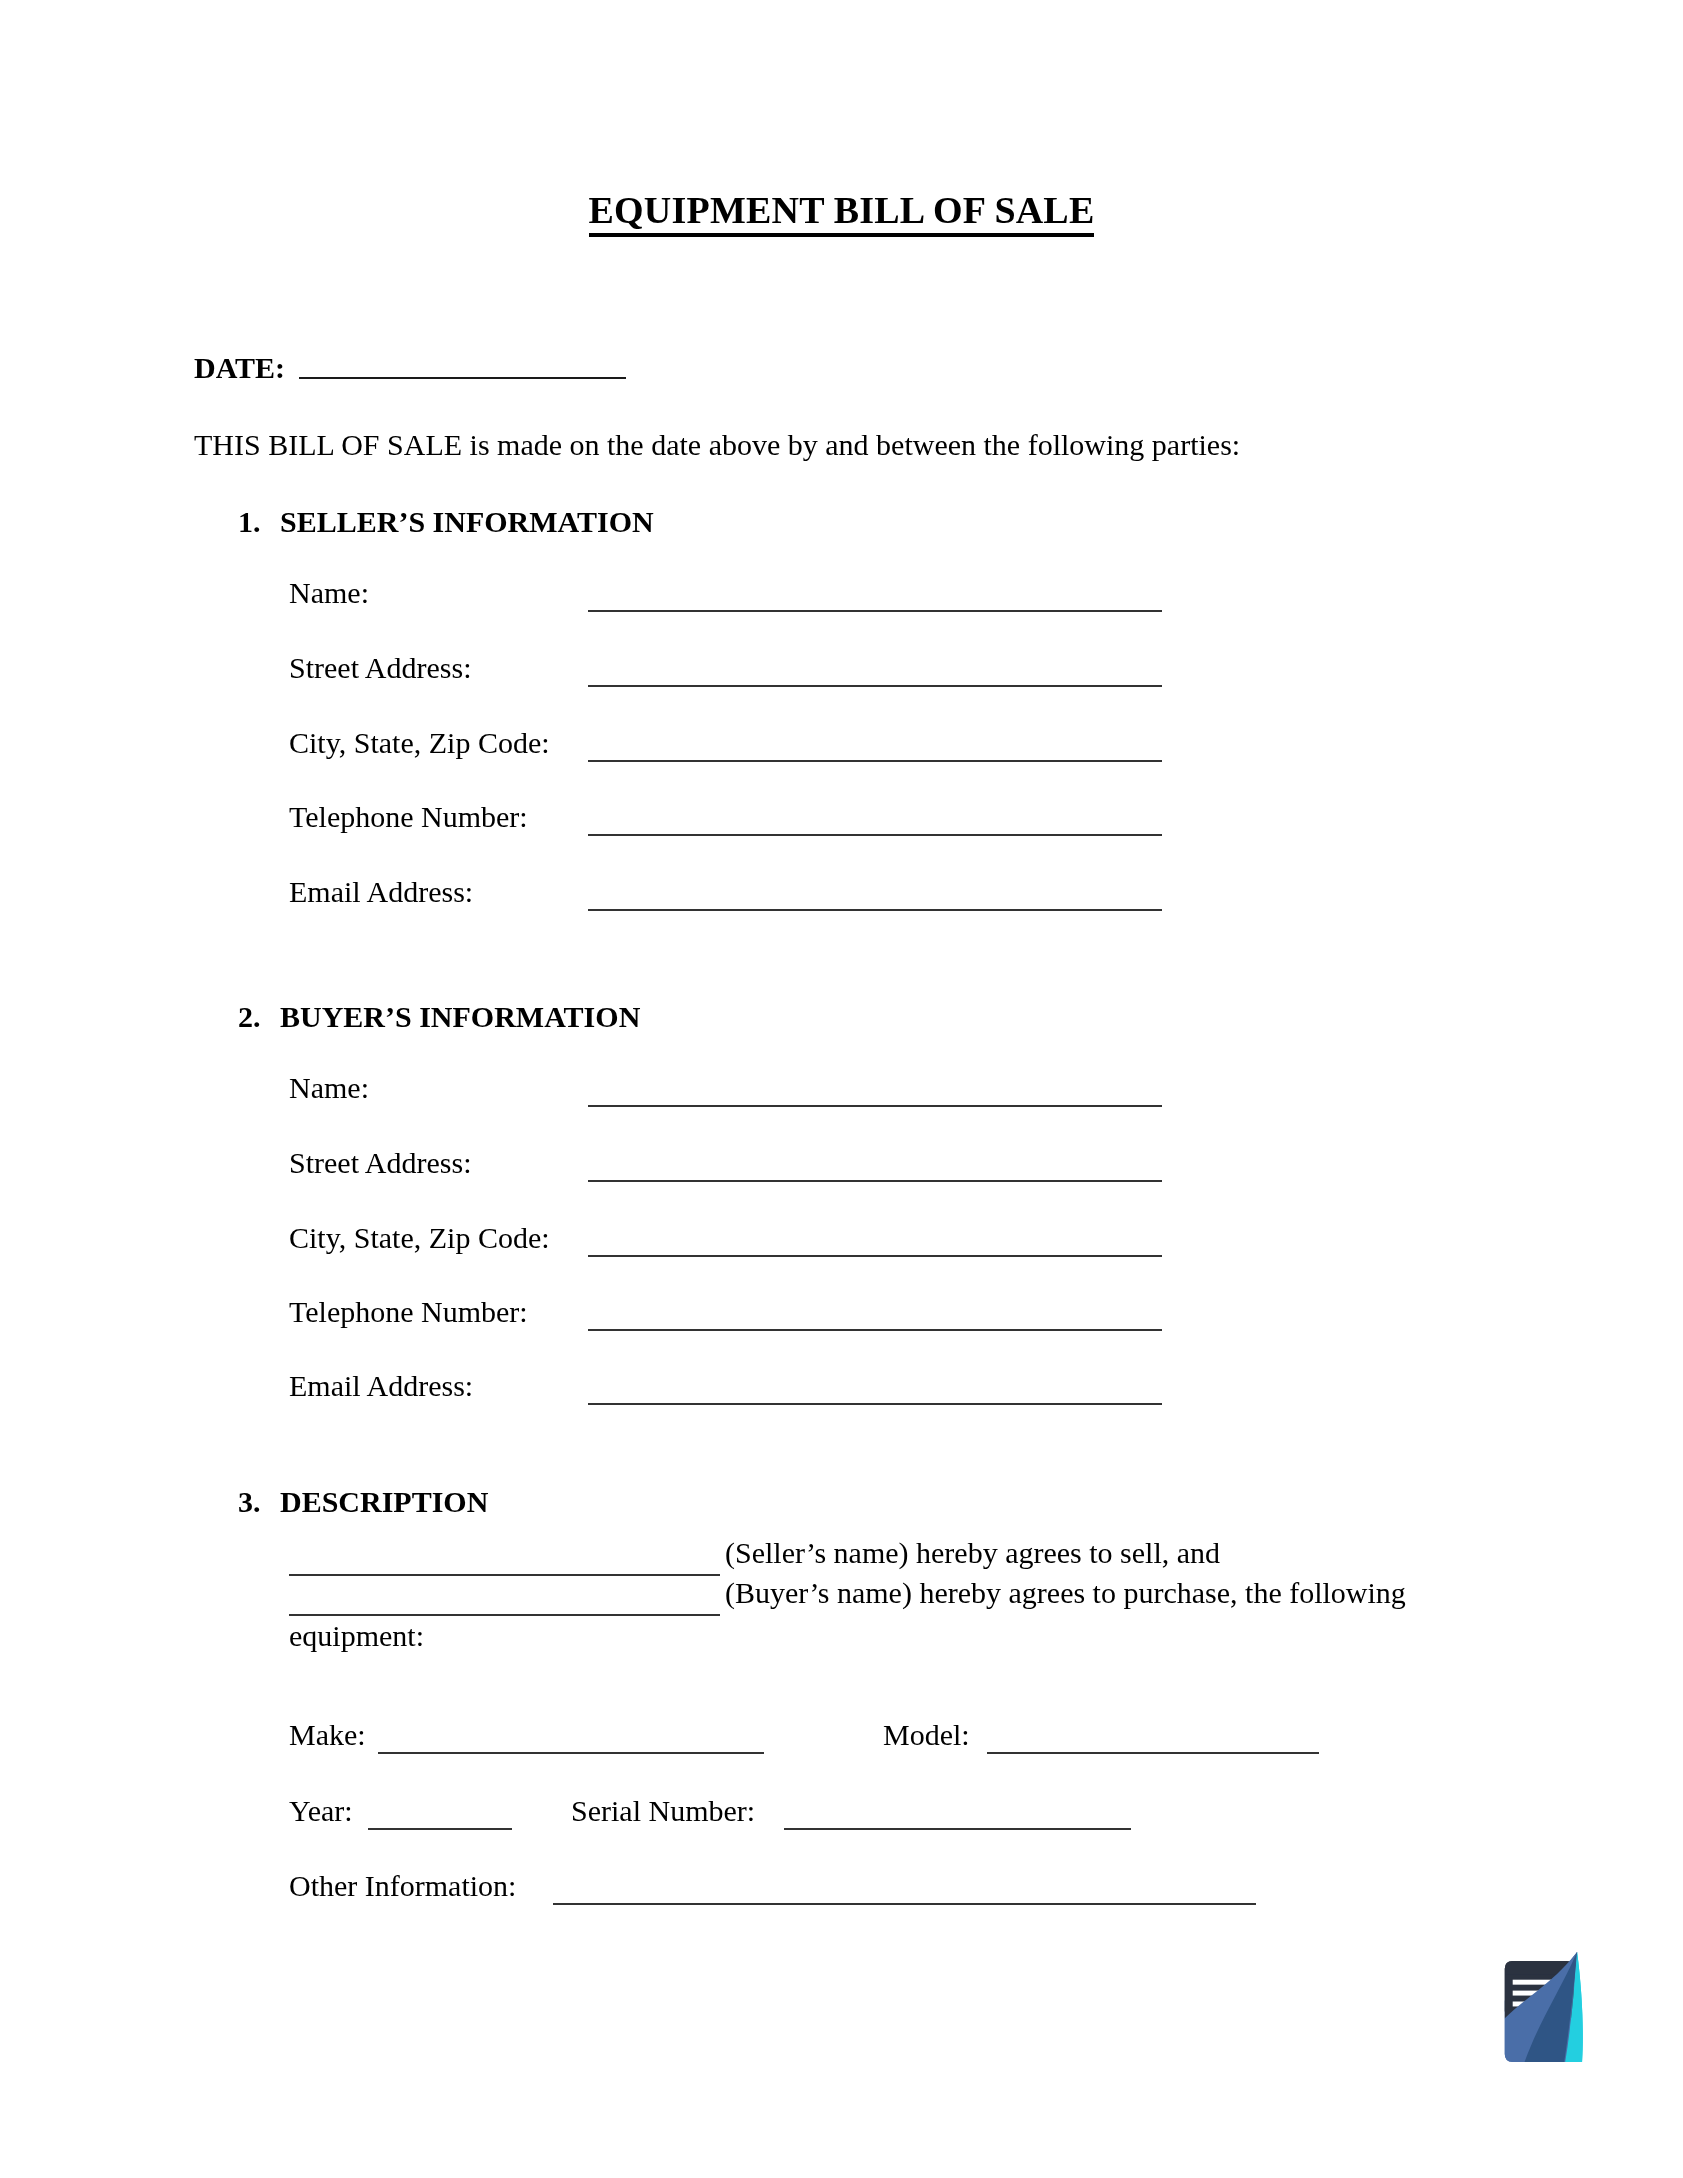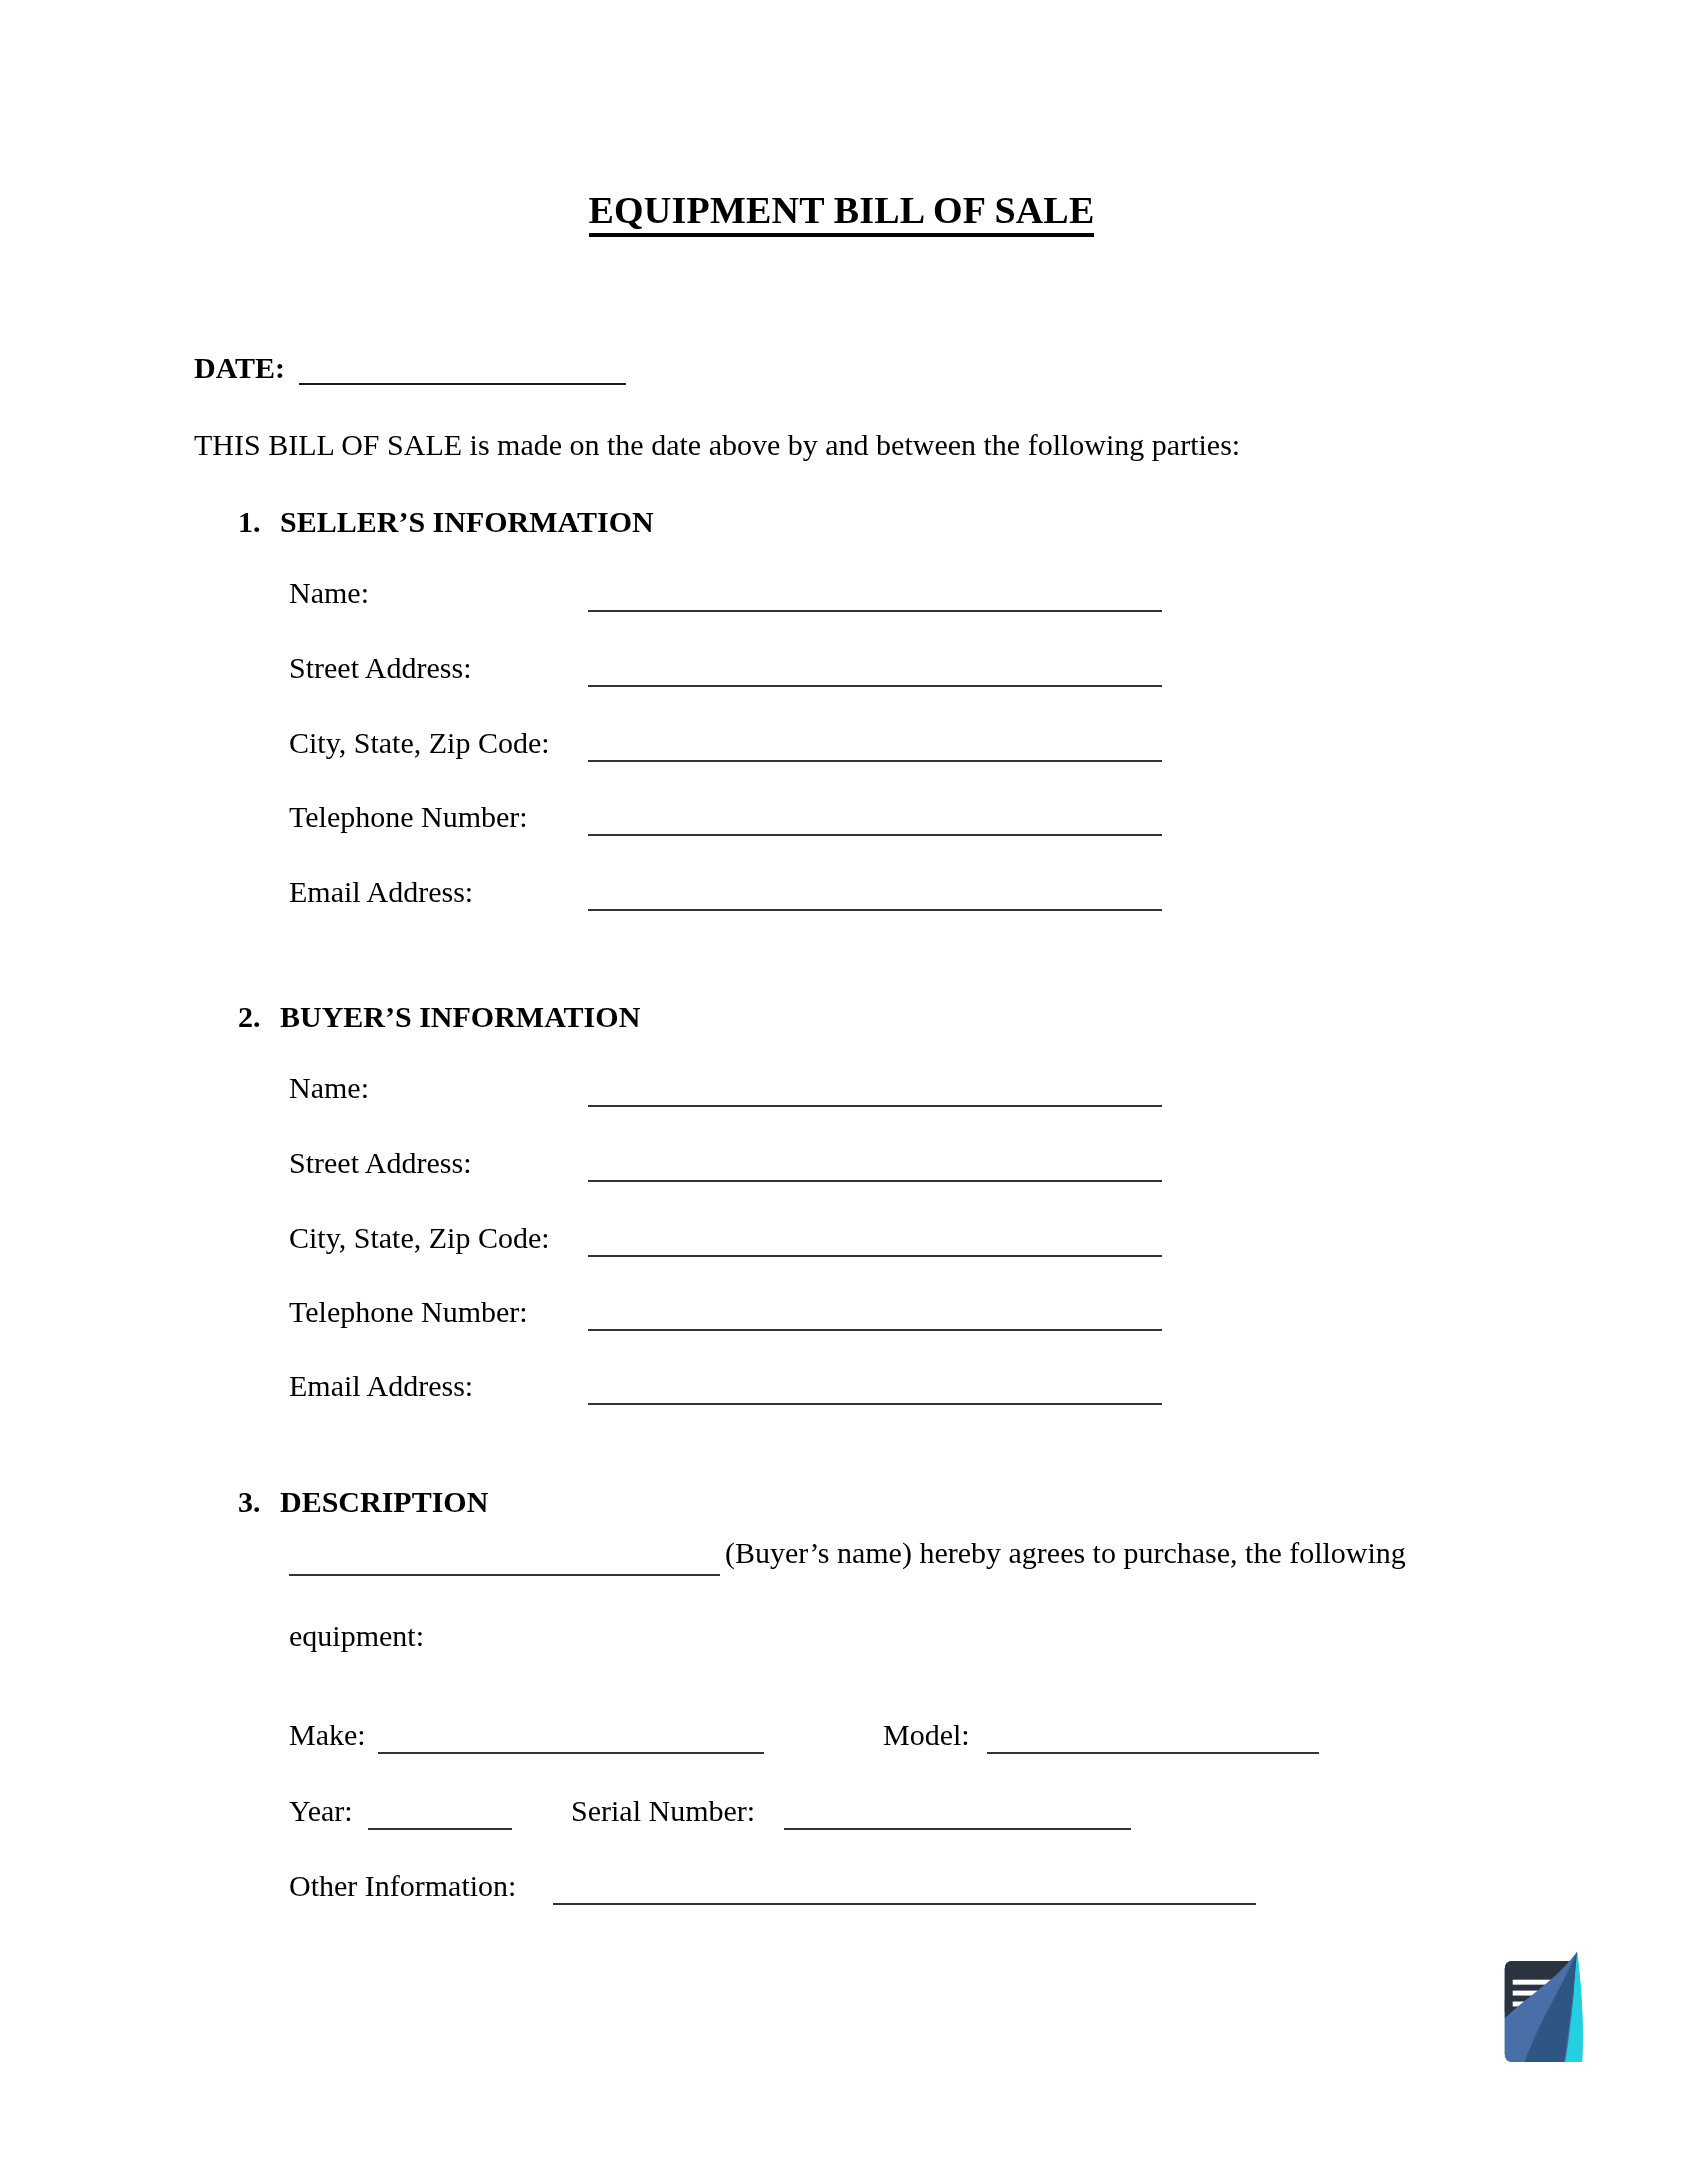--- a/index.html
+++ b/index.html
@@ -39,21 +39,21 @@
     border-bottom: 4px solid #000;
     padding-bottom: 2px;
   }
 
   
   .date-row {
     position: absolute;
     left: 194px;
     top: 351px;
     display: flex;
-    align-items: flex-end;
+    align-items: center;
     font-size: 30px;
   }
   .date-label {
     font-weight: bold;
     font-size: 30px;
   }
   .date-line {
     display: inline-block;
     width: 327px;
     border-bottom: 2.4px solid #1a1a1a;
@@ -237,20 +237,24 @@
     <span class="field-line" style="left:299px; width:574px;"></span>
   </div>
 
   <div class="section-head" style="left:238px; top:1475px;margin-top:10px;">
     <span class="num">3.</span><span>DESCRIPTION</span>
   </div>
 
   <div class="desc-block">
     <div class="desc-line-row">
       <span class="desc-blank"></span>
+      <span class="desc-text">(Seller’s name) hereby agrees to sell, and</span>
+    </div>
+    <div class="desc-line-row">
+      <span class="desc-blank"></span>
       <span class="desc-text">(Buyer’s name) hereby agrees to purchase, the following</span>
     </div>
     <div class="desc-tail">equipment:</div>
   </div>
 
   <div class="pair-row" style="left:289px; top:1794px; width:1139px;">
     <span class="pair-part" style="left:0px;">Year:</span>
     <span class="pair-line" style="left:79px; width:144px;"></span>
     <span class="pair-part" style="left:282px;">Serial Number:</span>
     <span class="pair-line" style="left:495px; width:347px;"></span>

